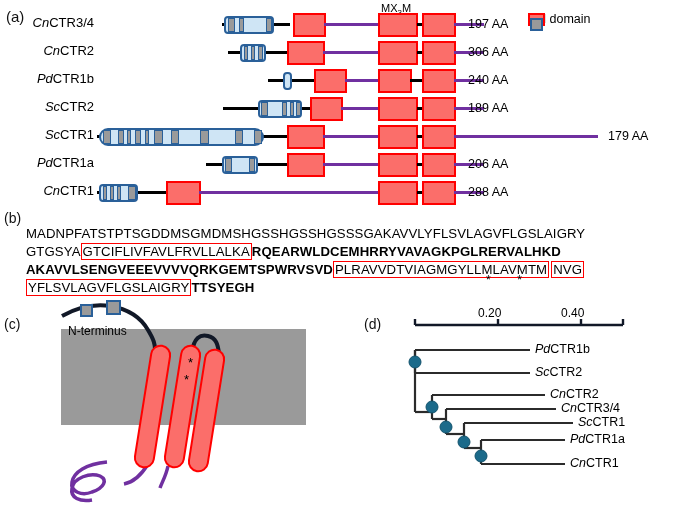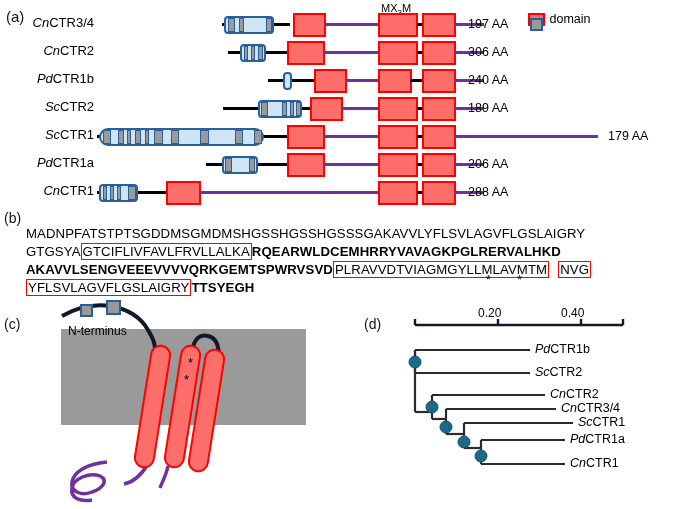--- a/index.html
+++ b/index.html
@@ -209,21 +209,21 @@
   </div>
 </div>
 
 <div id="panel-b">
   <div class="panel-letter" style="left:4px;top:-2px;font-size:14px;">(b)</div>
 
   <div class="seqline" style="top:14px;"><span>MADNPFATSTPTSGDD</span><span class="u">MSGMDM</span><span>SHGSSHGSSHGSSSG</span><span class="u">AKAVVL</span><span>YFLSVLAGVFLGSLAIGRY</span></div>
 
   <div class="seqline" style="top:32px;"><span>GTGSYA</span><span class="boxed">GTCIFLIVFAVLFRVLLALKA</span><span class="b">RQEARWLDCEMHRRYVAVAGKPGLRERVALHKD</span></div>
 
-  <div class="seqline" style="top:50px;"><span class="b">AKAVVL</span><span class="b">SENGVEEEVVVVQRKGEMTSPWRVSVD</span><span class="boxed">PLRAVVDTVIAGMGYLLMLAVMTM</span><span class="boxed" style="margin-left:9px;">NVG</span></div>
+  <div class="seqline" style="top:50px;"><span class="b">AKAVVL</span><span class="b">SENGVEEEVVVVQRKGEMTSPWRVSVD</span><span class="boxed">PLRAVVDTVIAGMGYLLMLAVMTM</span><span class="boxed" style="margin-left:2px;">NVG</span></div>
 
   <div class="star-row" style="left:486px;top:61px;">*        *</div>
 
   <div class="seqline" style="top:68px;"><span class="boxed">YFLSVLAGVFLGSLAIGRY</span><span class="b">TTSYEGH</span></div>
 </div>
 
 <div id="panel-c">
   <div class="panel-letter" style="left:4px;top:24px;font-size:14px;">(c)</div>
   <div class="membrane"></div>
 

